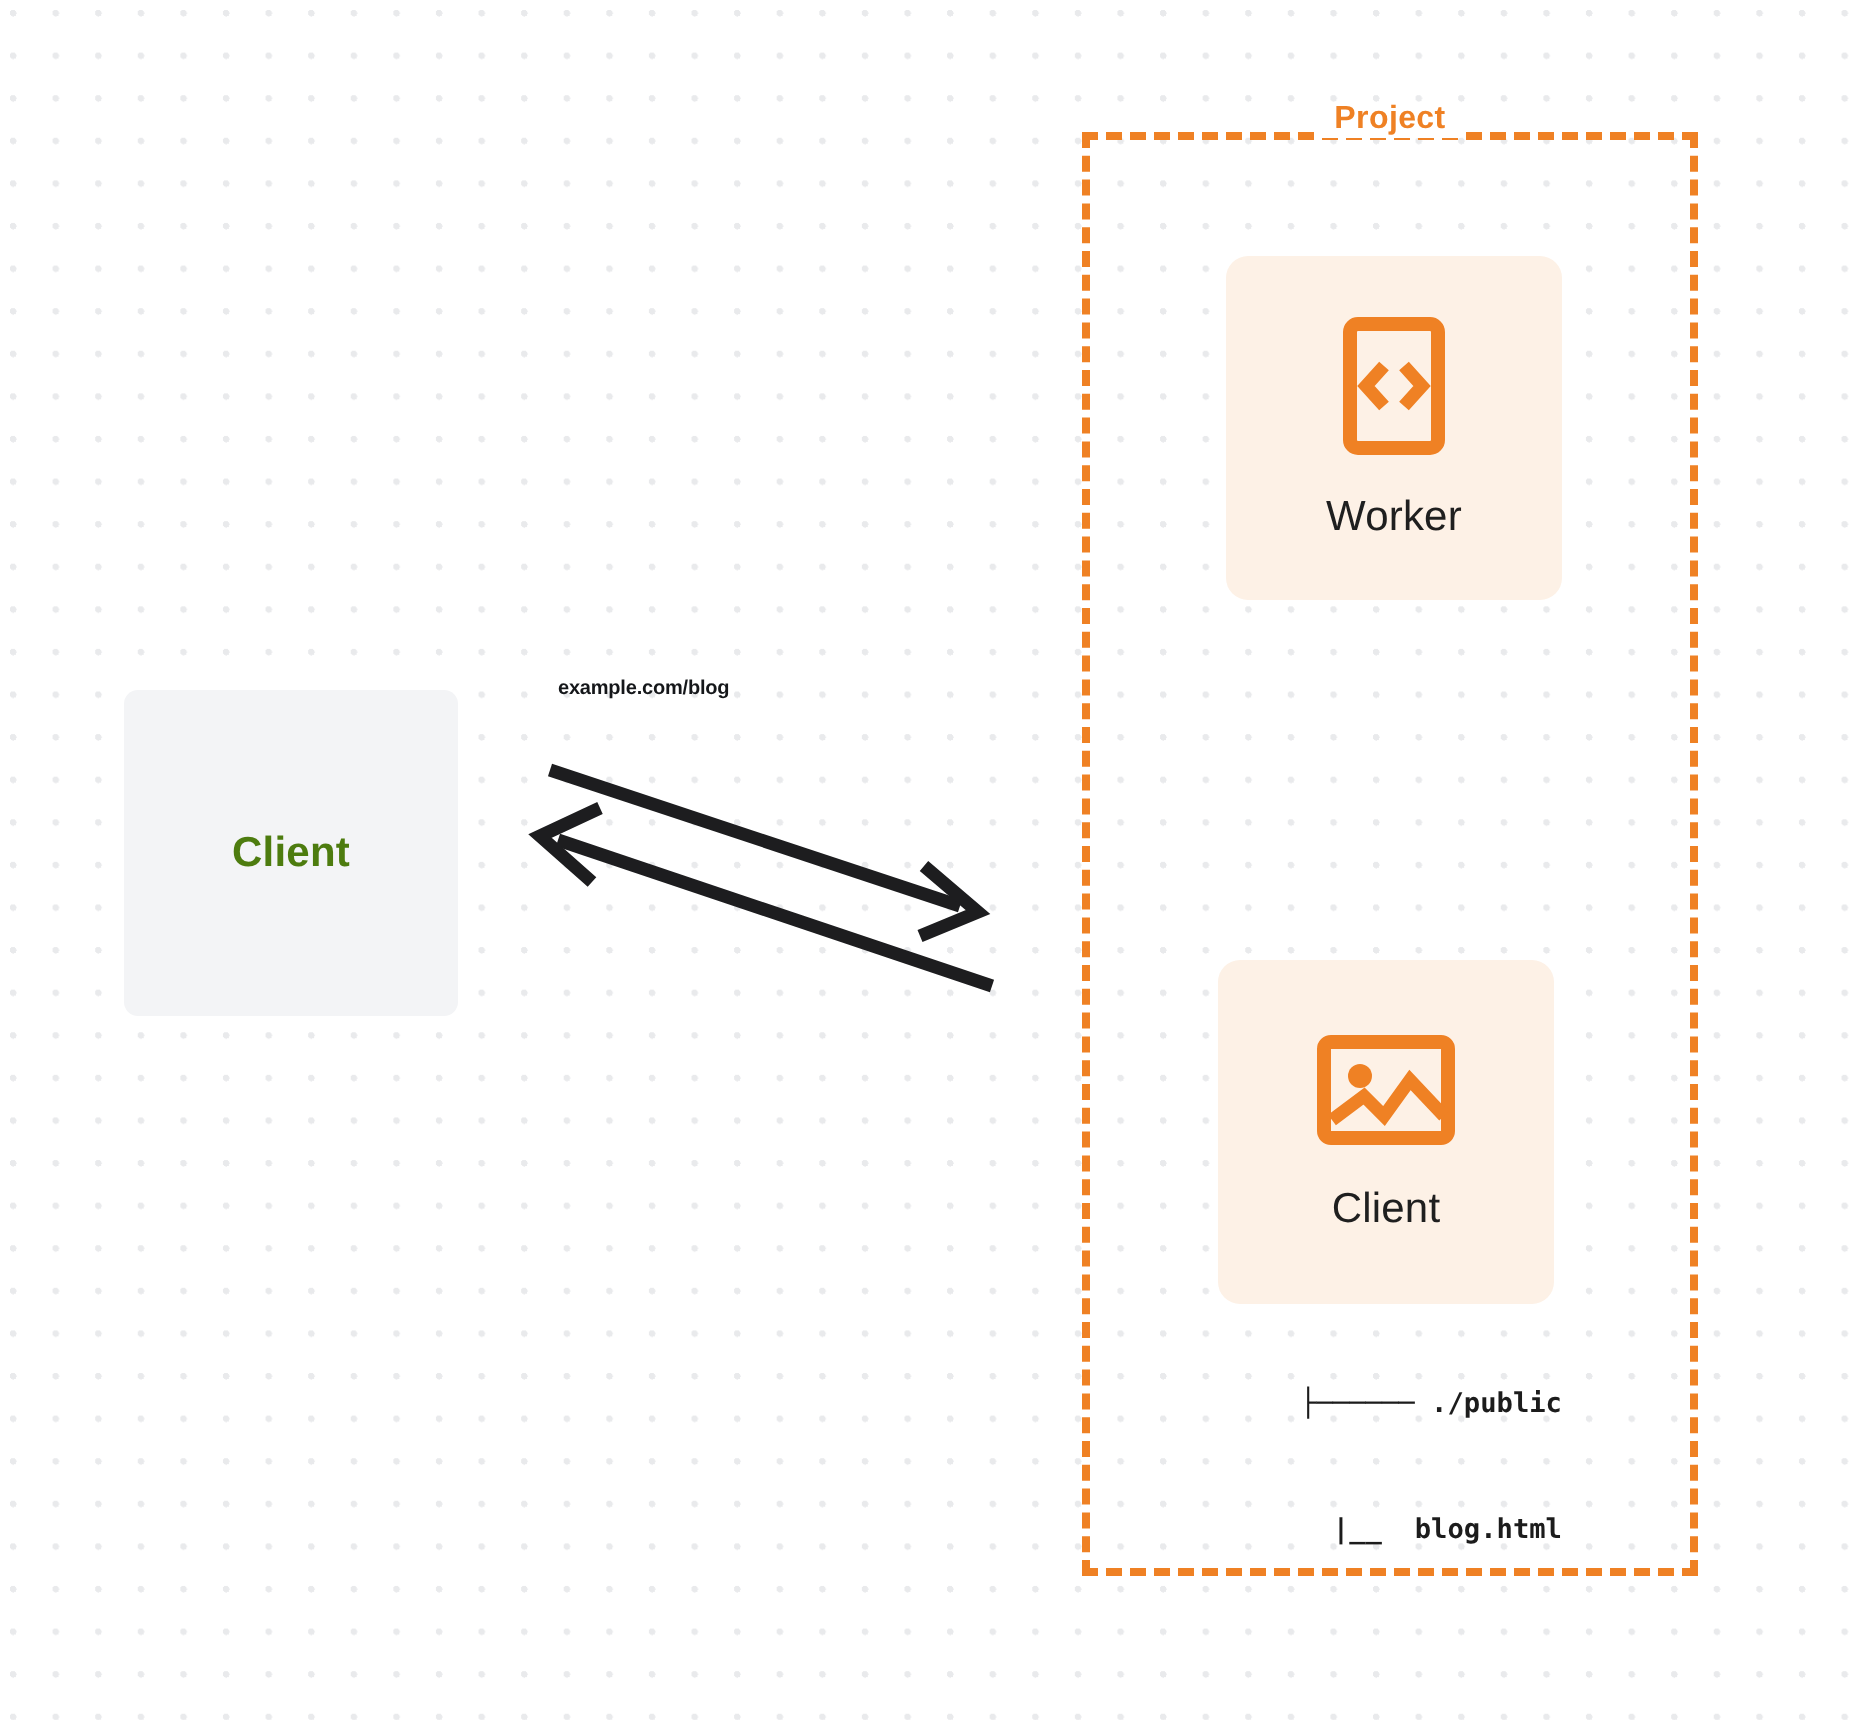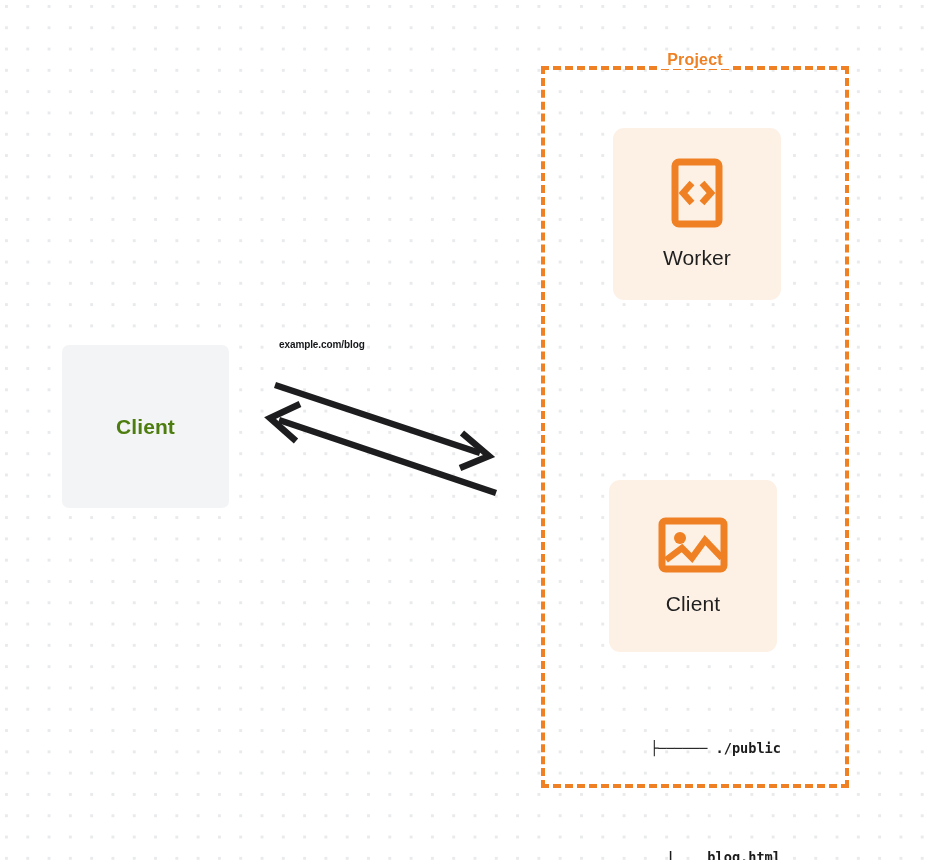--- a/index.html
+++ b/index.html
@@ -130,21 +130,20 @@
     text-align: right;
     font-family: "DejaVu Sans Mono", "Liberation Mono", monospace;
     font-size: 13.6px;
     font-weight: 700;
     line-height: 20.9px;
     color: #1c1c1c;
     white-space: pre;
   }
   #asset-file-tree .tree-line {
     display: block;
-    margin-top: 46px;
   }
 </style>
 </head>
 <body>
 
 <div id="canvas">
 
   <div id="client-node">
     <span class="node-label">Client</span>
   </div>

